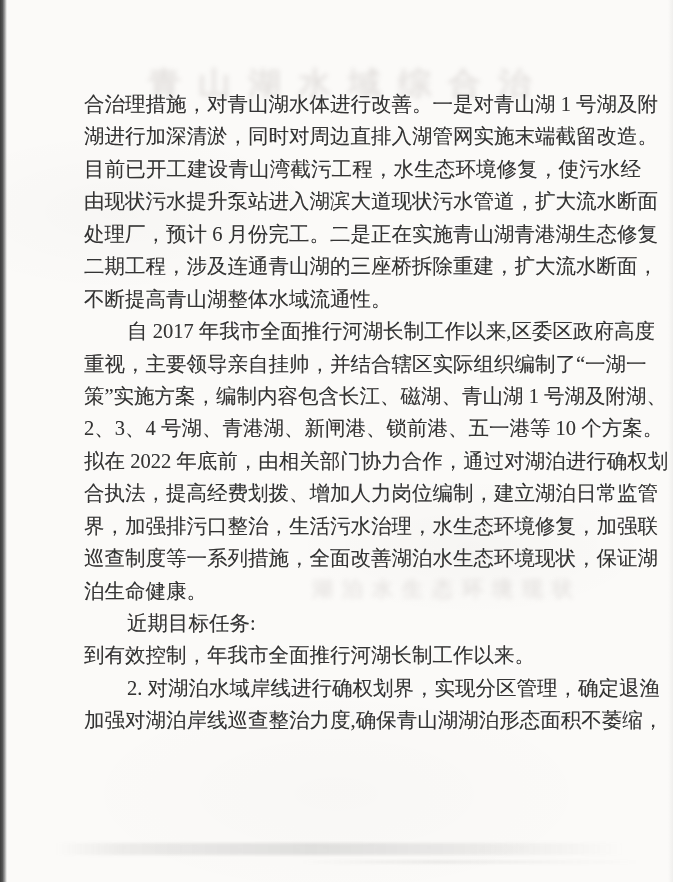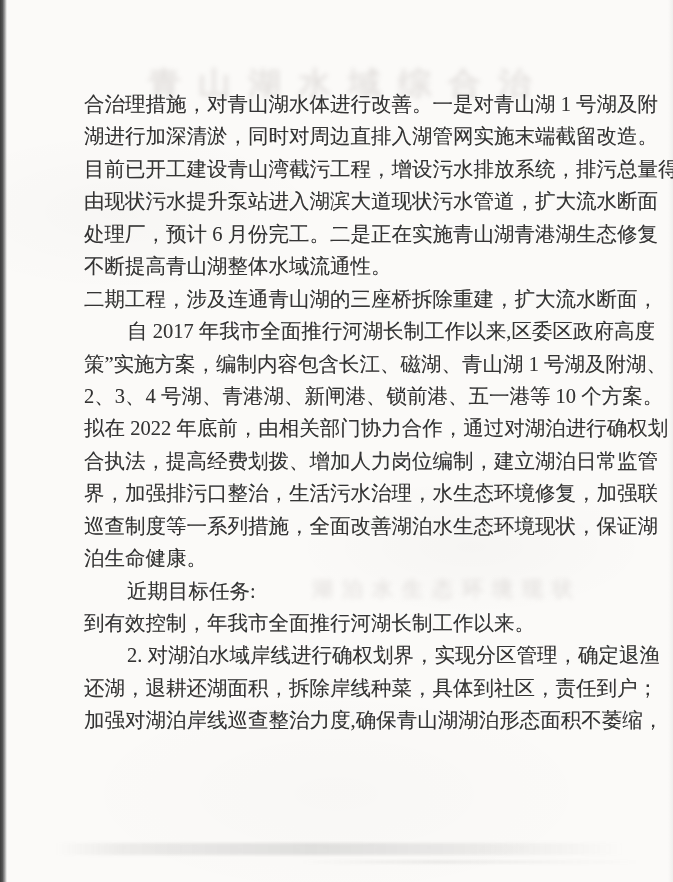--- a/index.html
+++ b/index.html
@@ -83,37 +83,37 @@
 <div class="page">
 
   <div class="edge-left"></div>
   <div class="edge-right"></div>
 
   <div class="ghost ghost-top">青山湖水域综合治</div>
 
   <div class="doc-text">
       <div class="line">合治理措施，对青山湖水体进行改善。一是对青山湖 1 号湖及附</div>
       <div class="line">湖进行加深清淤，同时对周边直排入湖管网实施末端截留改造。</div>
-      <div class="line">目前已开工建设青山湾截污工程，增设污水排放系统，排污总量得</div>
+      <div class="line">目前已开工建设青山湾截污工程，水生态环境修复，使污水经</div>
       <div class="line">由现状污水提升泵站进入湖滨大道现状污水管道，扩大流水断面</div>
       <div class="line">处理厂，预计 6 月份完工。二是正在实施青山湖青港湖生态修复</div>
+      <div class="line">二期工程，涉及连通青山湖的三座桥拆除重建，扩大流水断面，</div>
       <div class="line end">不断提高青山湖整体水域流通性。</div>
-      <div class="line">二期工程，涉及连通青山湖的三座桥拆除重建，扩大流水断面，</div>
       <div class="line indent">自 2017 年我市全面推行河湖长制工作以来,区委区政府高度</div>
+      <div class="line">重视，主要领导亲自挂帅，并结合辖区实际组织编制了“一湖一</div>
       <div class="line">策”实施方案，编制内容包含长江、磁湖、青山湖 1 号湖及附湖、</div>
       <div class="line">2、3、4 号湖、青港湖、新闸港、锁前港、五一港等 10 个方案。</div>
       <div class="line">拟在 2022 年底前，由相关部门协力合作，通过对湖泊进行确权划</div>
       <div class="line">合执法，提高经费划拨、增加人力岗位编制，建立湖泊日常监管</div>
       <div class="line">界，加强排污口整治，生活污水治理，水生态环境修复，加强联</div>
       <div class="line">巡查制度等一系列措施，全面改善湖泊水生态环境现状，保证湖</div>
       <div class="line end">泊生命健康。</div>
       <div class="line indent end">近期目标任务:</div>
       <div class="line end">到有效控制，年我市全面推行河湖长制工作以来。</div>
       <div class="line indent">2. 对湖泊水域岸线进行确权划界，实现分区管理，确定退渔</div>
-      <div class="line">还湖，退耕还湖面积，拆除岸线种菜，具体到社区，责任到户；</div>
       <div class="line">加强对湖泊岸线巡查整治力度,确保青山湖湖泊形态面积不萎缩，</div>
     </div>
 
   <div class="ghost ghost-mid">湖泊水生态环境现状</div>
 
   <div class="smudge-bottom"></div>
   <div class="smudge-bottom2"></div>
 
 </div>
 

